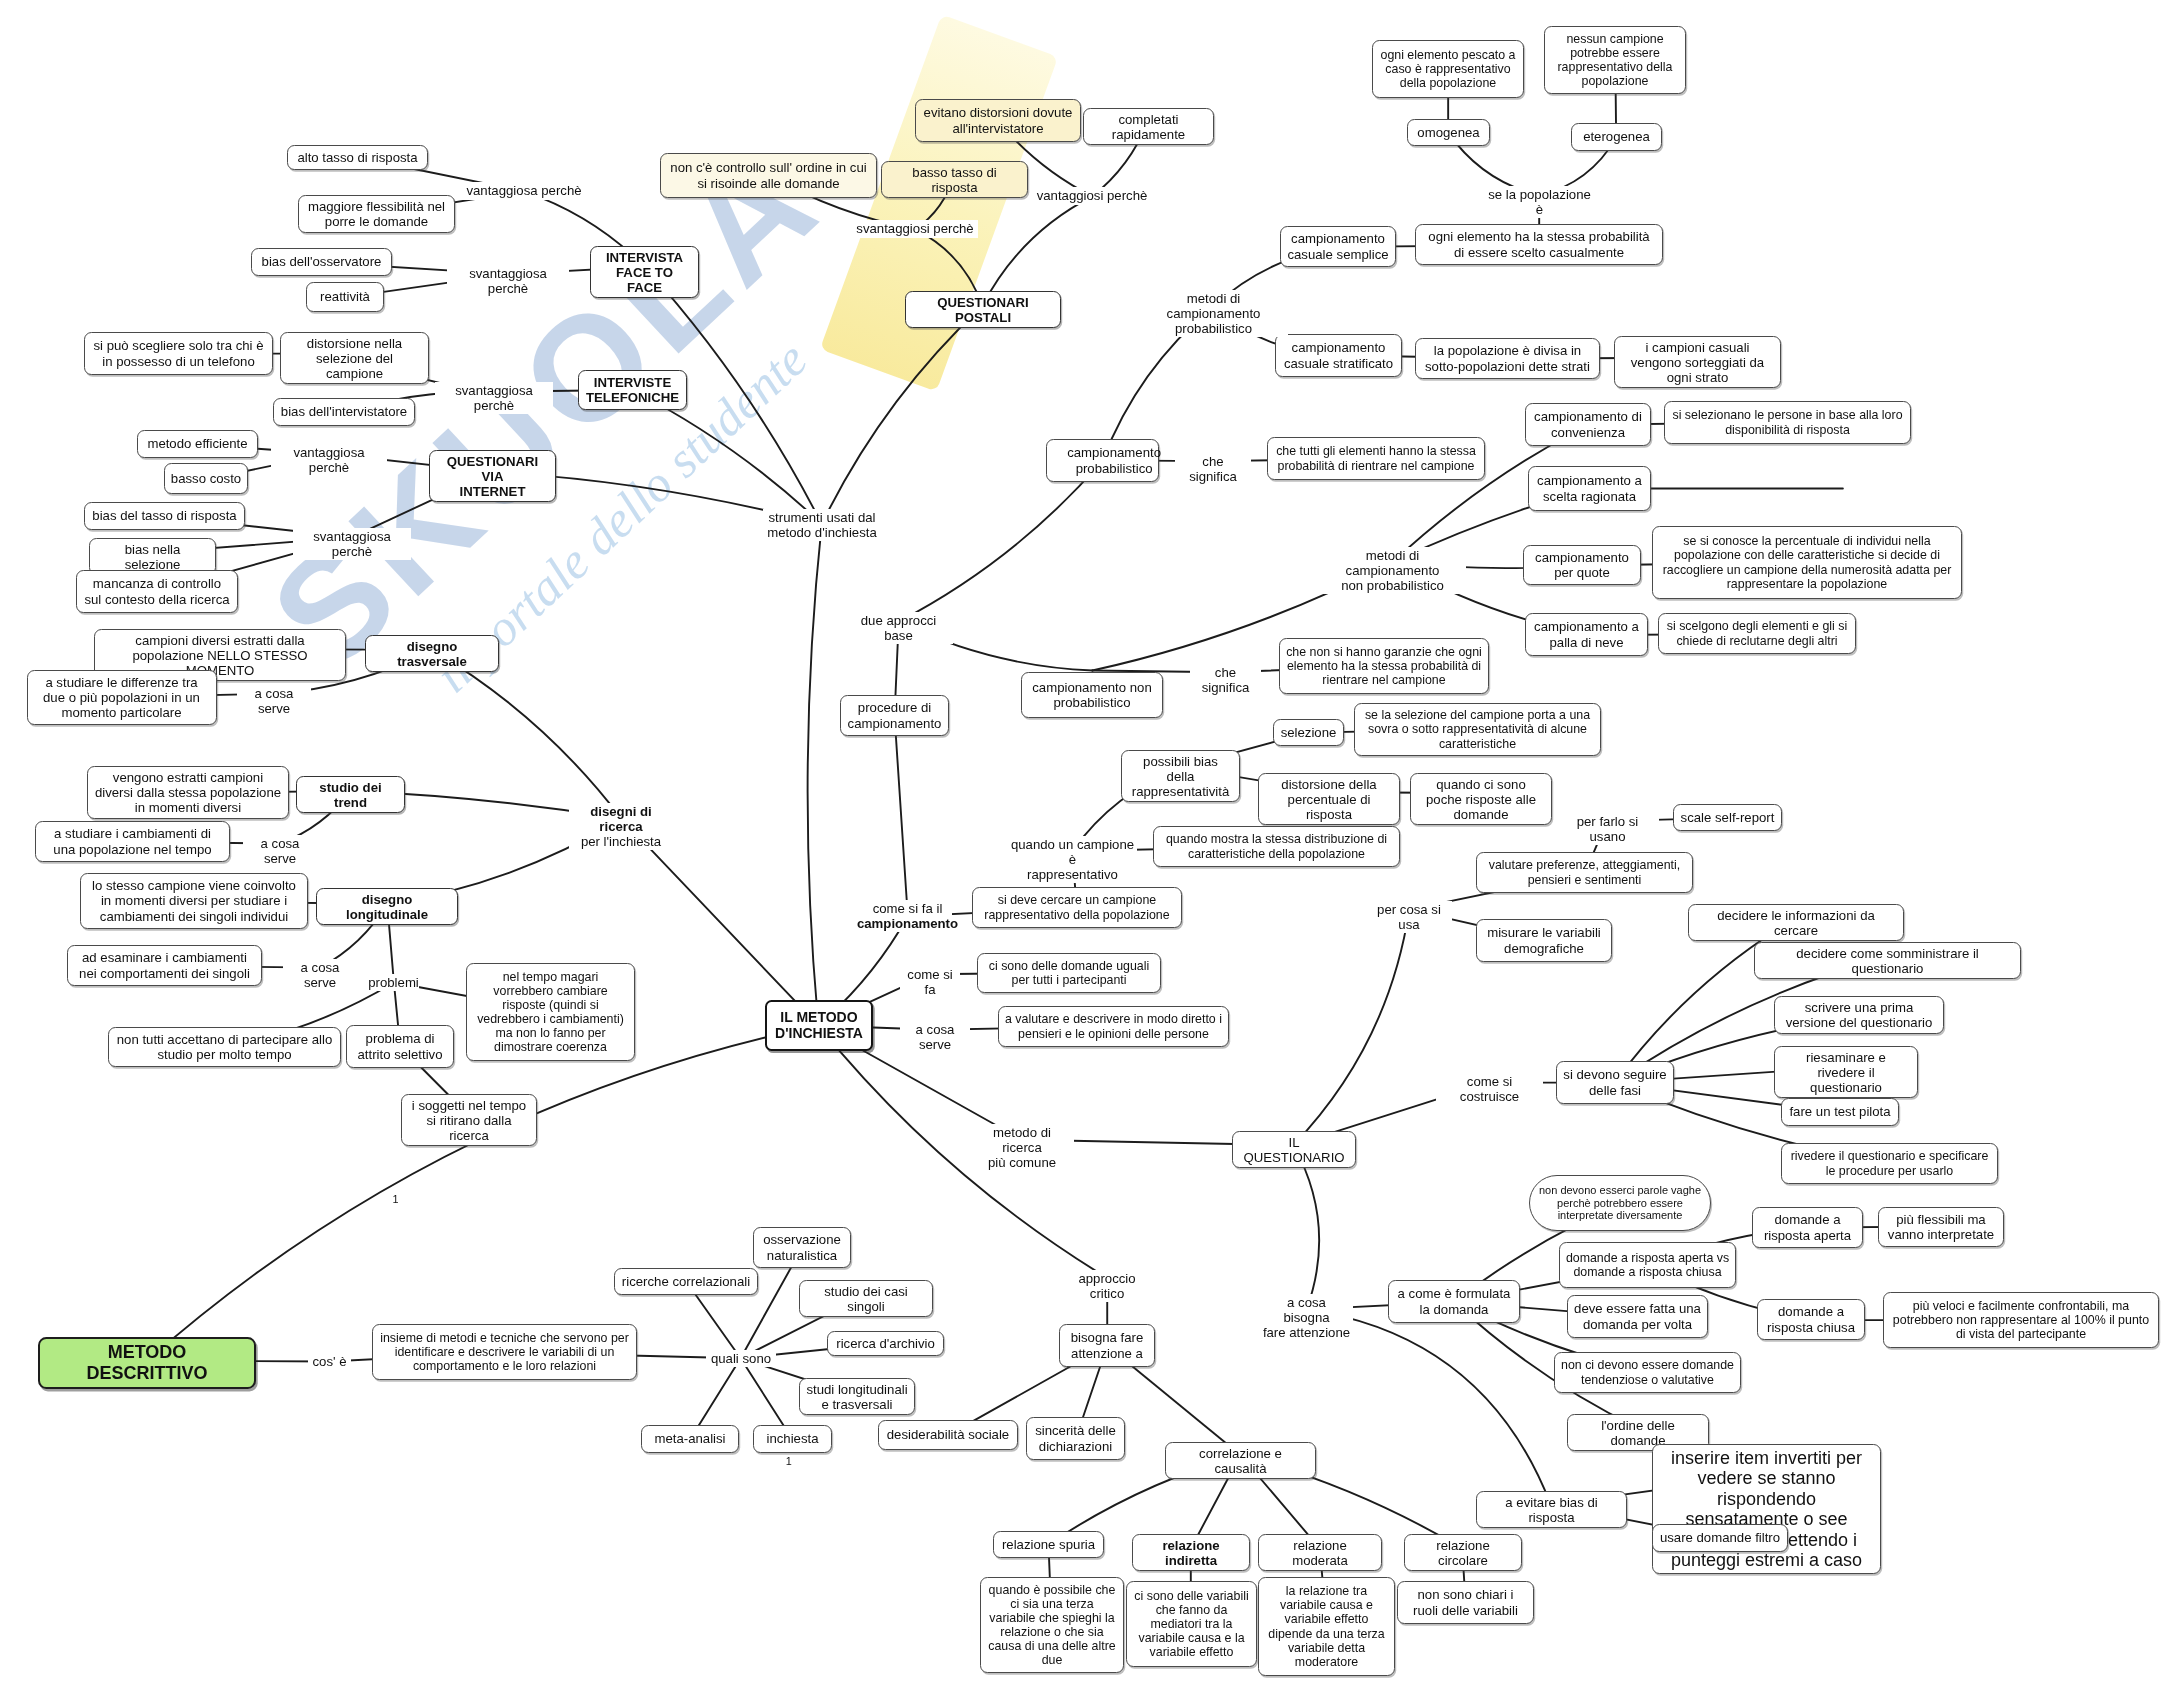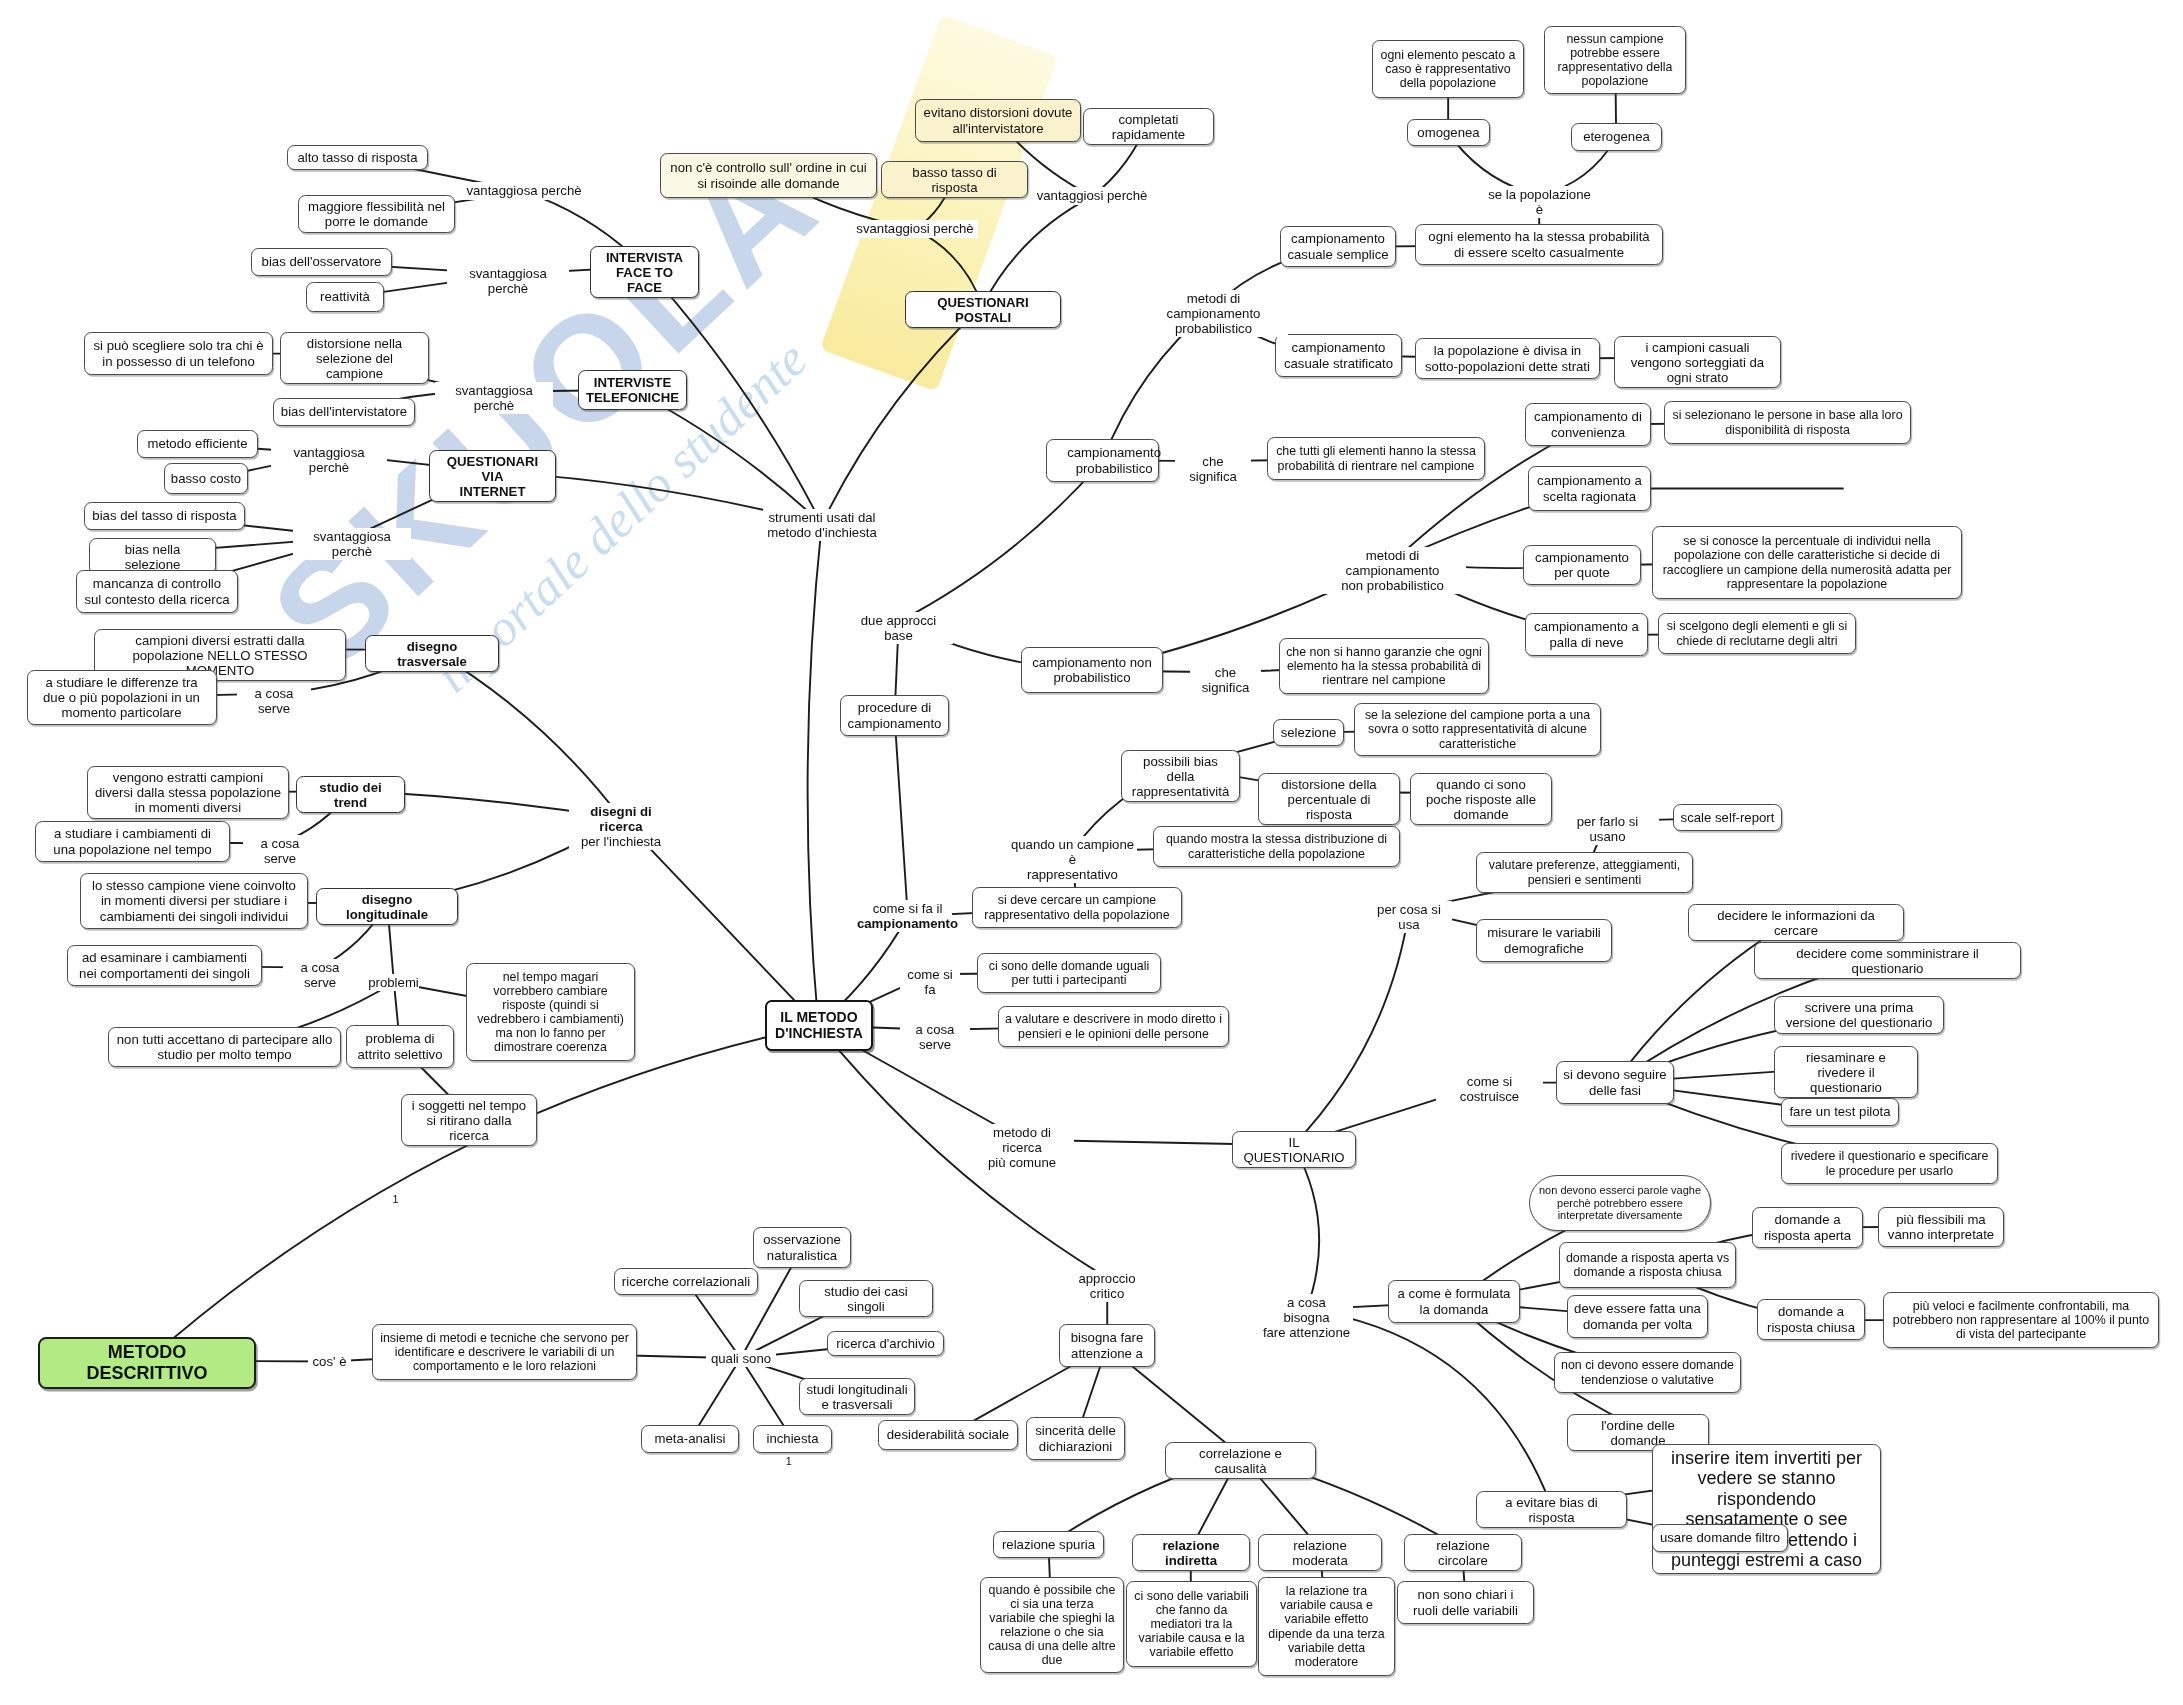--- a/index.html
+++ b/index.html
@@ -237,21 +237,21 @@
       <div class="node label" style="left: 1319px; top: 547px; width: 147px; min-height: 30px;">metodi di campionamento
 non probabilistico</div>
       <div class="node box" style="left: 1525px; top: 403px; width: 126px; min-height: 43px;">campionamento di convenienza</div>
       <div class="node box" style="left: 1664px; top: 401px; width: 247px; min-height: 43px; font-size: 12.4px;">si selezionano le persone in base alla loro disponibilità di risposta</div>
       <div class="node box" style="left: 1528px; top: 466px; width: 123px; min-height: 45px;">campionamento a scelta ragionata</div>
       <div class="node box" style="left: 1523px; top: 545px; width: 118px; min-height: 40px;">campionamento per quote</div>
       <div class="node box" style="left: 1652px; top: 526px; width: 310px; min-height: 73px; font-size: 12.4px;">se si conosce la percentuale di individui nella popolazione con delle caratteristiche si decide di raccogliere un campione della numerosità adatta per rappresentare la popolazione</div>
       <div class="node box" style="left: 1525px; top: 613px; width: 123px; min-height: 43px;">campionamento a palla di neve</div>
       <div class="node box" style="left: 1658px; top: 613px; width: 198px; min-height: 41px; font-size: 12.4px;">si scelgono degli elementi e gli si chiede di reclutarne degli altri</div>
       <div class="node label" style="left: 844px; top: 612px; width: 109px; min-height: 18px;">due approcci base</div>
-      <div class="node box" style="left: 1021px; top: 647px; width: 142px; min-height: 46px;">campionamento non probabilistico</div>
+      <div class="node box" style="left: 1021px; top: 672px; width: 142px; min-height: 46px;">campionamento non probabilistico</div>
       <div class="node label" style="left: 1190px; top: 664px; width: 71px; min-height: 16.6px;">che significa</div>
       <div class="node box" style="left: 1279px; top: 638px; width: 210px; min-height: 56px; font-size: 12.4px;">che non si hanno garanzie che ogni elemento ha la stessa probabilità di rientrare nel campione</div>
       <div class="node box" style="left: 840px; top: 695px; width: 109px; min-height: 41px;">procedure di campionamento</div>
       <div class="node box" style="left: 94px; top: 629px; width: 252px; min-height: 40px;">campioni diversi estratti dalla popolazione NELLO STESSO MOMENTO</div>
       <div class="node bbox" style="left: 365px; top: 635px; width: 134px; min-height: 30px;">disegno trasversale</div>
       <div class="node box" style="left: 26.5px; top: 670px; width: 190px; min-height: 55px;">a studiare le differenze tra due o più popolazioni in un momento particolare</div>
       <div class="node label" style="left: 237px; top: 685px; width: 74px; min-height: 16.6px;">a cosa serve</div>
       <div class="node box" style="left: 87px; top: 766px; width: 202px; min-height: 53px;">vengono estratti campioni diversi dalla stessa popolazione in momenti diversi</div>
       <div class="node bbox" style="left: 296px; top: 776px; width: 109px; min-height: 29px;">studio dei trend</div>
       <div class="node label" style="left: 569px; top: 803px; width: 104px; min-height: 31px;"><div style="font-weight: bold;">disegni di ricerca</div><div>per l'inchiesta</div></div>

